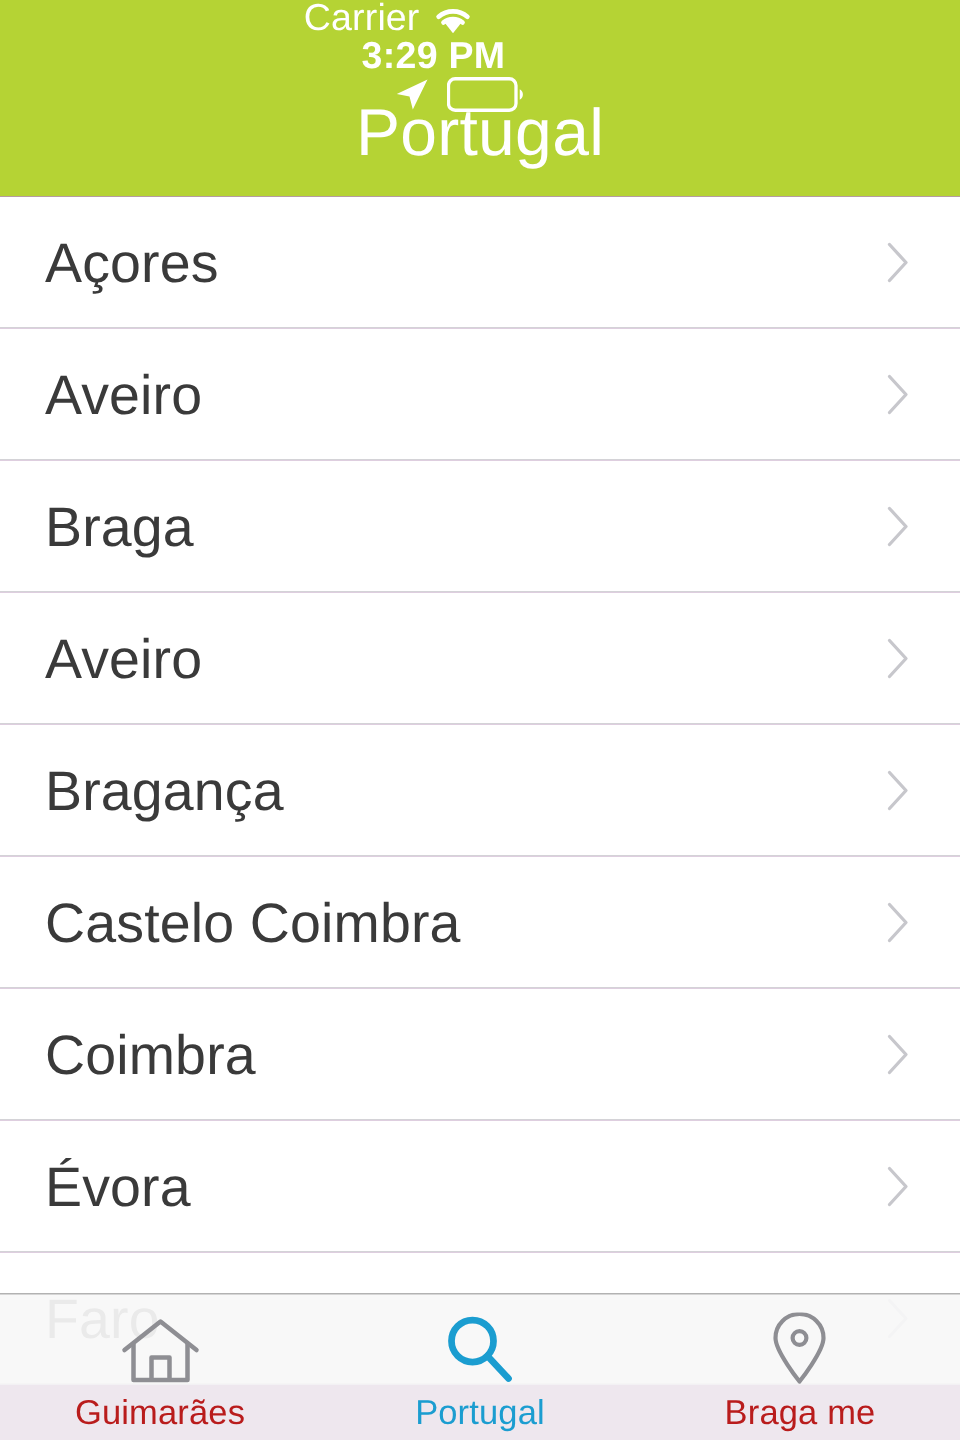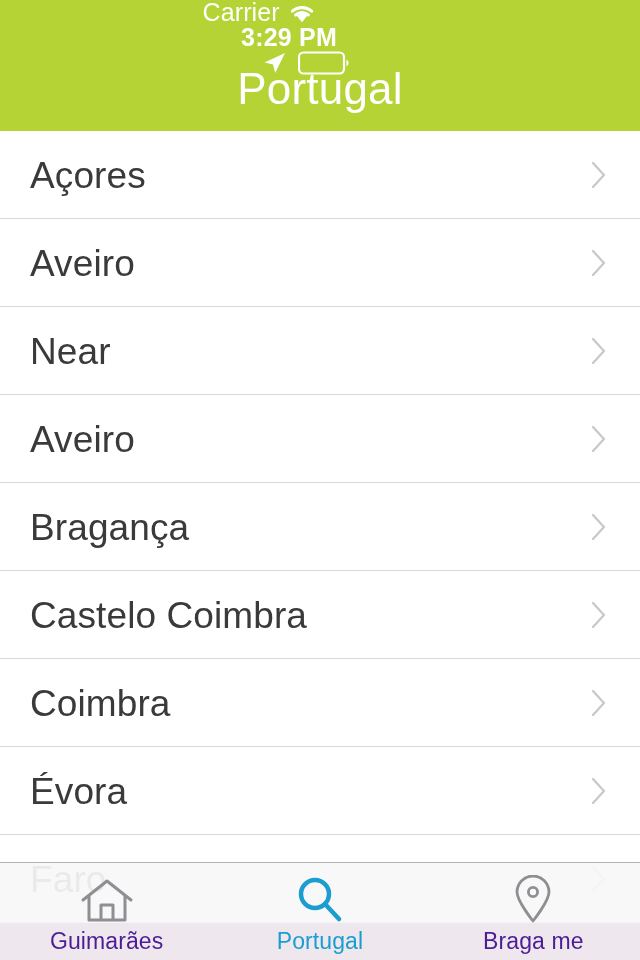--- a/index.html
+++ b/index.html
@@ -83,21 +83,21 @@
   }
   .tab {
     flex: 1;
     display: flex; flex-direction: column;
     align-items: center; justify-content: center;
     gap: 5px;
     padding-top: 4px;
   }
   .tab-icon { height: 50px; display:flex; align-items:flex-end; justify-content:center; }
   .tab-icon svg { display:block; }
-  .tab-label { font-size: 23px; color: #4c1d95; line-height: 1; letter-spacing: 0.1px; }
+  .tab-label { font-size: 23px; color: #b91c1c; line-height: 1; letter-spacing: 0.1px; }
   .tab.active .tab-label { color: #1b9dd0; }
 </style>
 </head>
 <body>
 
 <div class="phone">
 
   <div class="navbar">
     <div class="nav-title">Portugal</div>
   </div>
@@ -145,21 +145,21 @@
     <div class="row">
       <span class="row-label">Aveiro</span>
       <span class="chevron">
         <svg width="18" height="30" viewBox="0 0 18 30">
             <path d="M3 3 L14 15 L3 27" fill="none" stroke="#c7c7cc" stroke-width="2.2" stroke-linecap="round" stroke-linejoin="round"></path>
           </svg>
       </span>
     </div>
 
     <div class="row">
-      <span class="row-label">Near</span>
+      <span class="row-label">Braga</span>
       <span class="chevron">
         <svg width="18" height="30" viewBox="0 0 18 30">
             <path d="M3 3 L14 15 L3 27" fill="none" stroke="#c7c7cc" stroke-width="2.2" stroke-linecap="round" stroke-linejoin="round"></path>
           </svg>
       </span>
     </div>
 
     <div class="row">
       <span class="row-label">Aveiro</span>
       <span class="chevron">

